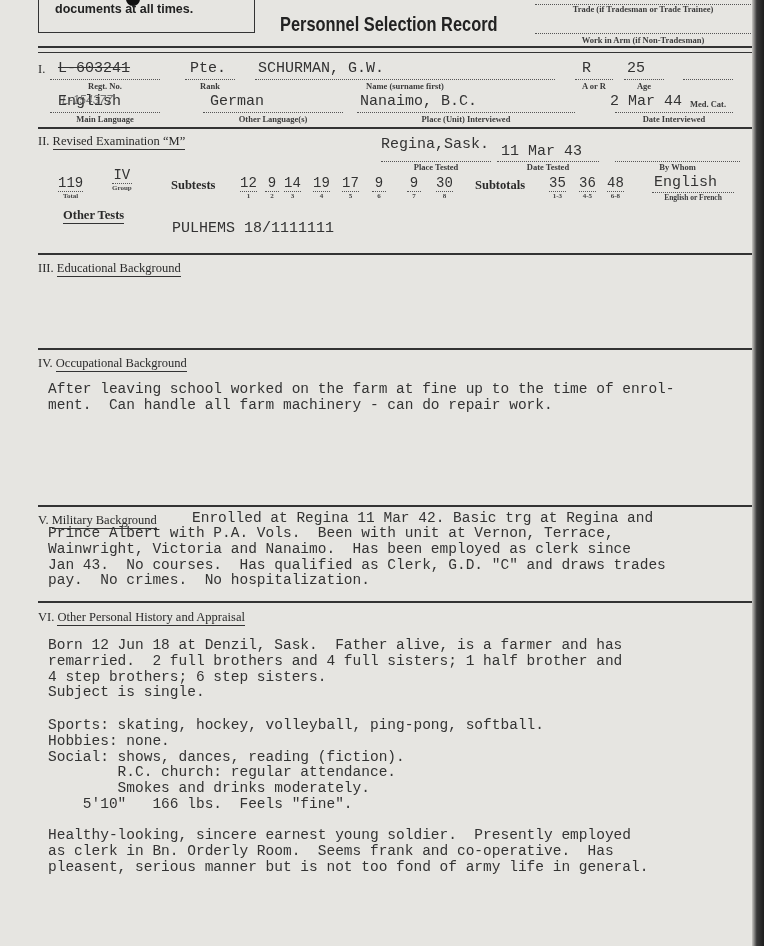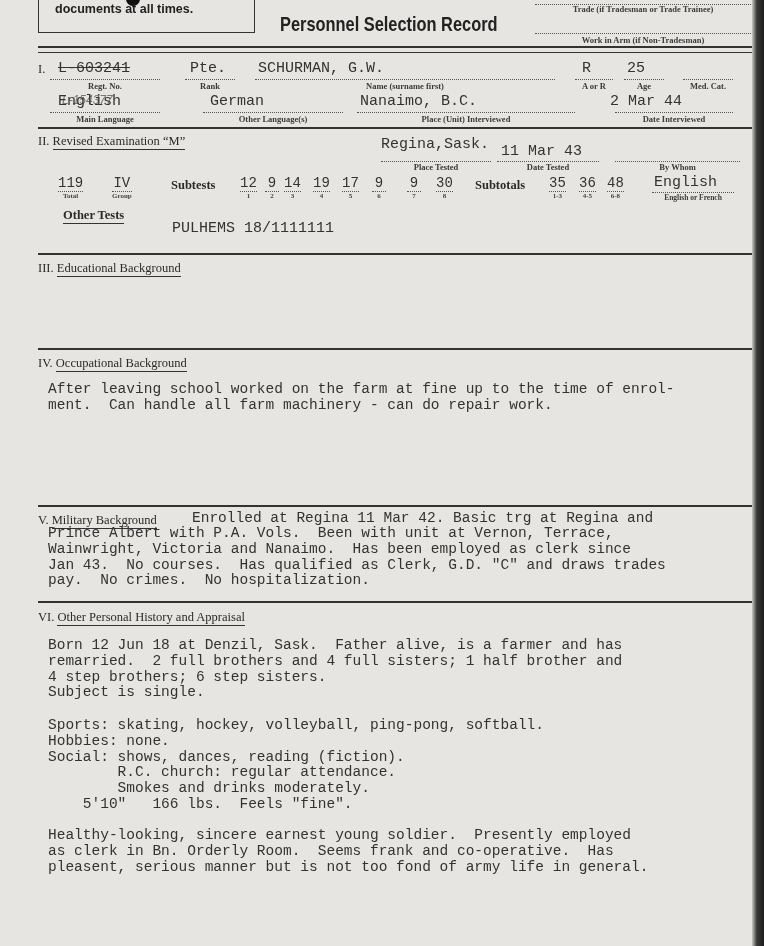--- a/index.html
+++ b/index.html
@@ -99,21 +99,21 @@
 
   <div class="abs tw field" style="left:582px; top:60px;">R</div>
   <div class="dotline" style="left:575px; top:79px; width:38px;"></div>
   <div class="lbl" style="left:575px; top:81px; width:38px;">A or R</div>
 
   <div class="abs tw field" style="left:627px; top:60px;">25</div>
   <div class="dotline" style="left:624px; top:79px; width:40px;"></div>
   <div class="lbl" style="left:624px; top:81px; width:40px;">Age</div>
 
   <div class="dotline" style="left:683px; top:79px; width:50px;"></div>
-  <div class="lbl" style="left:683px; top:81px; width:50px;">Med. Cat.</div>
+  <div class="lbl" style="left:683px; top:99px; width:50px;">Med. Cat.</div>
 
   <div class="abs tw field" style="left:58px; top:93px;">English</div>
   <div class="dotline" style="left:50px; top:112px; width:110px;"></div>
   <div class="lbl" style="left:50px; top:114px; width:110px;">Main Language</div>
 
   <div class="abs tw field" style="left:210px; top:93px;">German</div>
   <div class="dotline" style="left:203px; top:112px; width:140px;"></div>
   <div class="lbl" style="left:203px; top:114px; width:140px;">Other Language(s)</div>
 
   <div class="abs tw field" style="left:360px; top:93px;">Nanaimo, B.C.</div>
@@ -139,21 +139,21 @@
   <div class="dotline" style="left:497px; top:161px; width:102px;"></div>
   <div class="lbl" style="left:497px; top:162px; width:102px;">Date Tested</div>
 
   <div class="dotline" style="left:615px; top:161px; width:125px;"></div>
   <div class="lbl" style="left:615px; top:162px; width:125px;">By Whom</div>
 
   <div class="sub" style="left:58px; top:175px;">
     <span class="v tw">119</span>
     <span class="n">Total</span>
   </div>
-  <div class="sub" style="left:112px; top:175px;">
+  <div class="sub" style="left:112px; top:167px;">
     <span class="v tw">IV</span>
     <span class="n">Group</span>
   </div>
 
   <div class="abs" style="left:171px; top:178px; font-size:12.5px; font-weight:bold;">Subtests</div>
 
   <div class="sub" style="left:240px; top:175px;">
       <span class="v tw">12</span>
       <span class="n">1</span>
     </div>

